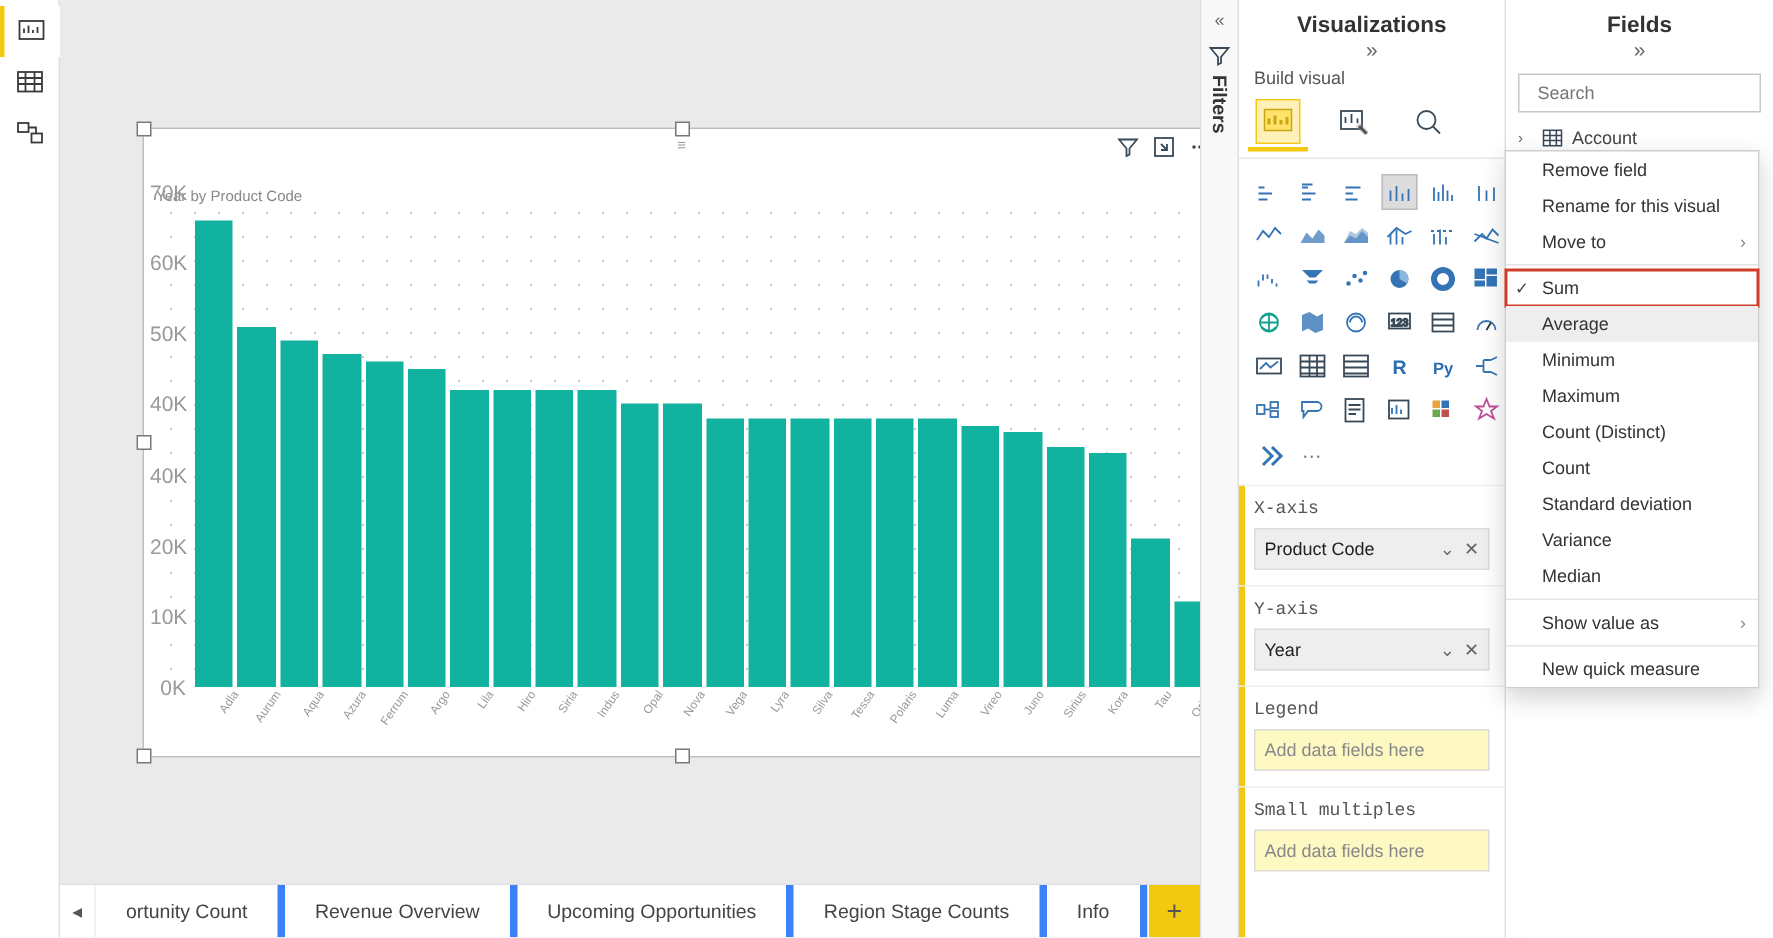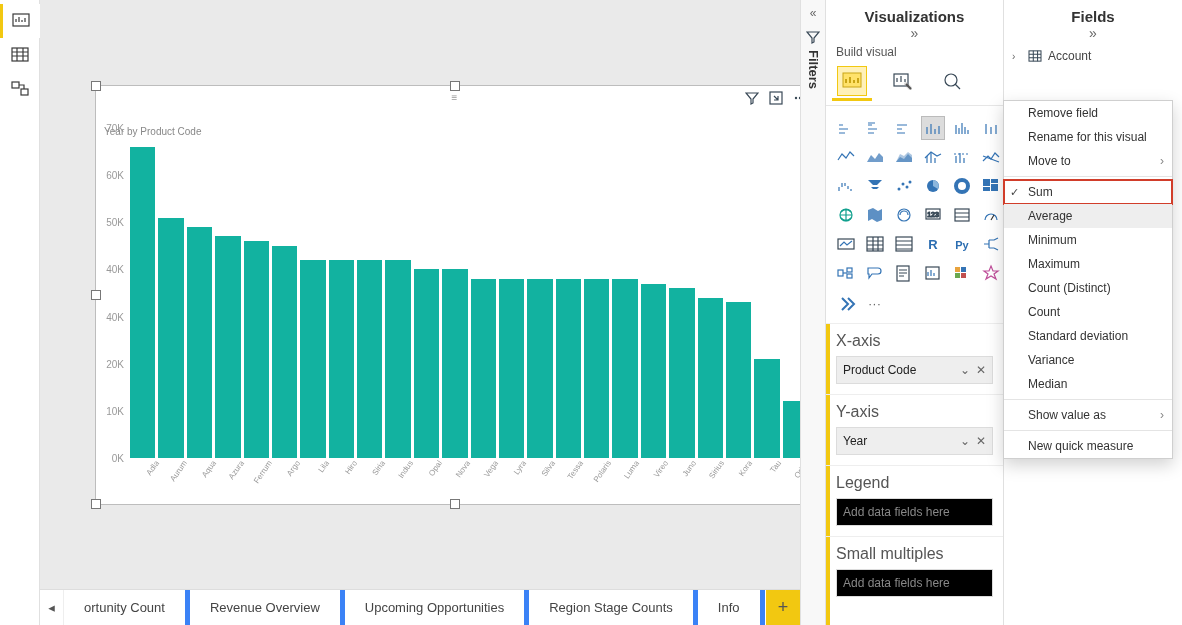--- a/index.html
+++ b/index.html
@@ -25,21 +25,21 @@
 
   .visual-header { position: absolute; top: 4px; right: 6px; display: flex; gap: 8px; color: #777; }
   .vg-btn { width: 16px; height: 16px; display:flex;align-items:center;justify-content:center; cursor:pointer; }
   .visual-grip { position:absolute; top:6px; left:50%; transform:translateX(-50%); color:#999; font-size:10px; letter-spacing:1px; cursor:move;}
   .chart-title { position:absolute; top:40px; left:8px; font-size:10px; color:#888; }
 
   .plot { position:absolute; left:4px; right:4px; top:42px; bottom:46px; }
   .dot-grid { position:absolute; inset:0;
     background-image: radial-gradient(#c8c8c8 0.7px, transparent 0.7px);
     background-size: 16px 16px; background-position: 6px 6px; }
-  .ylabel { position:absolute; font-size:10px; color:#999; text-align:right; width:24px; left:0; transform: translateY(-50%); }
+  .ylabel { position:absolute; font-size:14px; color:#999; text-align:right; width:24px; left:0; transform: translateY(-50%); }
   .bars { position:absolute; left:30px; right:2px; top:0; bottom:0; display:flex; align-items:flex-end; gap:3px; }
   .bar { flex:1; background:#12b2a0; min-width:8px; }
   .xlabels { position:absolute; left:34px; right:6px; bottom:8px; height:34px; display:flex; }
   .xlabel { flex:1; font-size:8px; color:#999; transform-origin: top left; writing-mode: vertical-rl; transform: rotate(200deg) translateY(-2px); text-align:right;
             height:34px; overflow:hidden; text-overflow:ellipsis; white-space:nowrap; }
   
   .xlabel { writing-mode: horizontal-tb; transform: rotate(-55deg) translate(-6px, 6px); transform-origin: center top; }
 
   
   .page-tabs { position:absolute; left:0; right:0; bottom:0; height:36px; background:#fff; border-top:1px solid #ddd; display:flex; align-items:stretch; }
@@ -67,26 +67,26 @@
   .bt.active { background:#fff1b8; outline:1px solid #f2c811; }
   .bt.active::after { content:""; position:absolute; left:-6px; right:-6px; bottom:-6px; height:3px; background:#f2c811; }
   .bt-divider { height:1px; background:#e6e6e6; margin:8px 0 6px 0; }
 
   .viz-grid { padding: 4px 8px; display:grid; grid-template-columns: repeat(6, 24px); gap:5px 5px; }
   .viz-ic { width:24px; height:24px; display:flex; align-items:center; justify-content:center; cursor:pointer; border:1px solid transparent; }
   .viz-ic.sel { background:#dcdcdc; border-color:#bbb; }
   .viz-more { padding: 2px 10px 8px 10px; display:flex; gap:8px; align-items:center; }
 
   .well-section { border-top:1px solid #eee; padding:8px 10px 0 10px; position:relative; }
-  .well-label { font-size:16px; color:#555; margin-bottom:6px; }
+  .well-label { font-size:12px; color:#555; margin-bottom:6px;font-family:Liberation Mono, monospace; }
   .well { border:1px solid #dcdcdc; background:#f5f5f5; height:28px; display:flex; align-items:center; padding:0 6px; font-size:12px; color:#444;
           justify-content:space-between; margin-bottom:10px; }
   .well.assigned { background:#eee; color:#222; }
   .well .wico { display:flex; gap:6px; color:#666; }
-  .well.empty { color:#888; background:#000000; }
+  .well.empty { color:#888; background:#fef9c3; }
   .yellow-bar { position:absolute; left:0; top:0; bottom:0; width:4px; background:#f2c811; }
 
   
   .fields-pane { width: 178px; background:#fff; display:flex; flex-direction:column; }
   .search-wrap { padding: 4px 8px 6px 8px; }
   .search-box { display:flex; align-items:center; gap:6px; border:1px solid #c7c7c7; height:26px; padding:0 6px; }
   .search-box input { border:none; outline:none; flex:1; font-size:12px; color:#777; background:transparent; }
   .field-list { padding: 0 8px; }
   .field-row { display:flex; align-items:center; gap:6px; height:22px; font-size:12px; color:#444; cursor:pointer; }
   .field-row .caret { color:#666; font-size:10px; width:10px; }
@@ -646,20 +646,31 @@
       </div>
 
     </div>
   </div>
 
   <div class="fields-pane">
     <div class="pane-header">
       <div class="pane-title">Fields</div>
       <div class="pane-chev">»</div>
     </div>
+    <div class="search-wrap">
+      <div class="search-box">
+        <svg width="14" height="14">
+            <g class="ico-stroke">
+              <circle cx="6" cy="6" r="4"></circle>
+              <path d="M9 9 L13 13"></path>
+            </g>
+          </svg>
+        <input type="text" placeholder="Search" style="">
+      </div>
+    </div>
     <div class="field-list" id="fieldlist">
         <div class="field-row">
           <span class="caret">›</span>
           <svg class="tbl-ic" viewBox="0 0 16 14">
             <g class="ico-stroke">
               <rect x="1" y="1" width="14" height="12"></rect>
               <path d="M1 5 H15 M1 9 H15 M6 1 V13 M11 1 V13"></path>
             </g>
           </svg>
           <span>Account</span>

